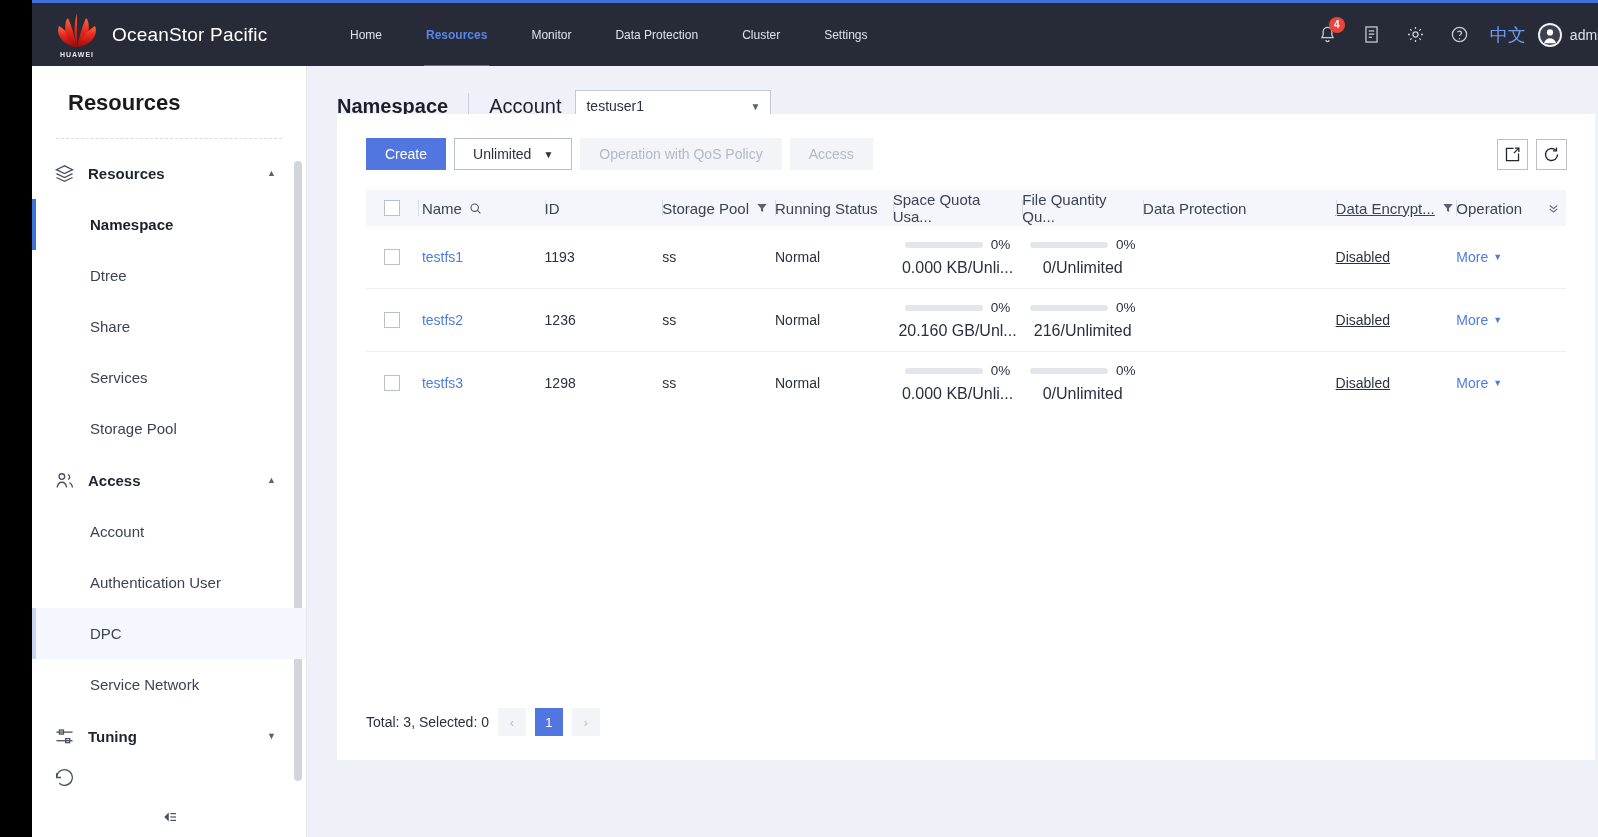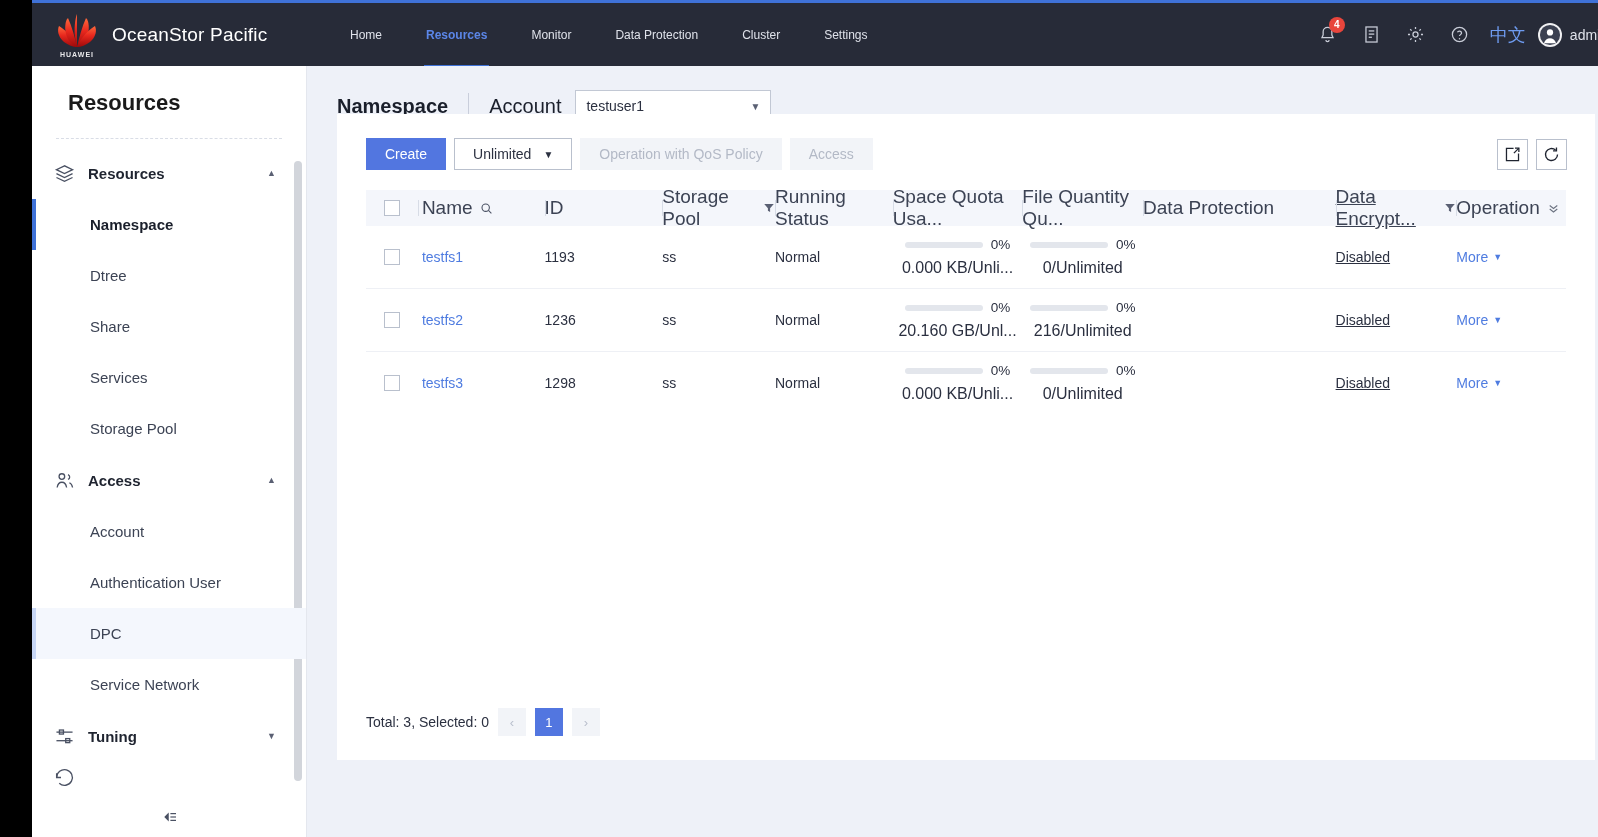--- a/index.html
+++ b/index.html
@@ -160,21 +160,21 @@
   .iconbtn {
     width: 31px; height: 31px; border: 1px solid #b9c0cd; background: #fff;
     display: flex; align-items: center; justify-content: center;
     cursor: pointer; margin-left: 8px; color: #1f2430;
   }
 
   
   .table { margin: 20px 29px 0 29px; width: 1200px; }
   .thead {
     display: flex; align-items: center; height: 36px;
-    background: #f4f6fb; color: #3c4354; font-size: 19px;
+    background: #f4f6fb; color: #3c4354; font-size: 15px;
   }
   .th { display: flex; align-items: center; height: 36px; position: relative; }
   .th .sepline {
     position: absolute; left: 0; top: 10px; height: 16px; width: 1px; background: #d7dce6;
   }
   .tr {
     display: flex; align-items: center; min-height: 62px;
     border-bottom: 1px solid #eef0f5; font-size: 14px; color: #2b3040;
   }
   .tr:last-child { border-bottom: none; }

